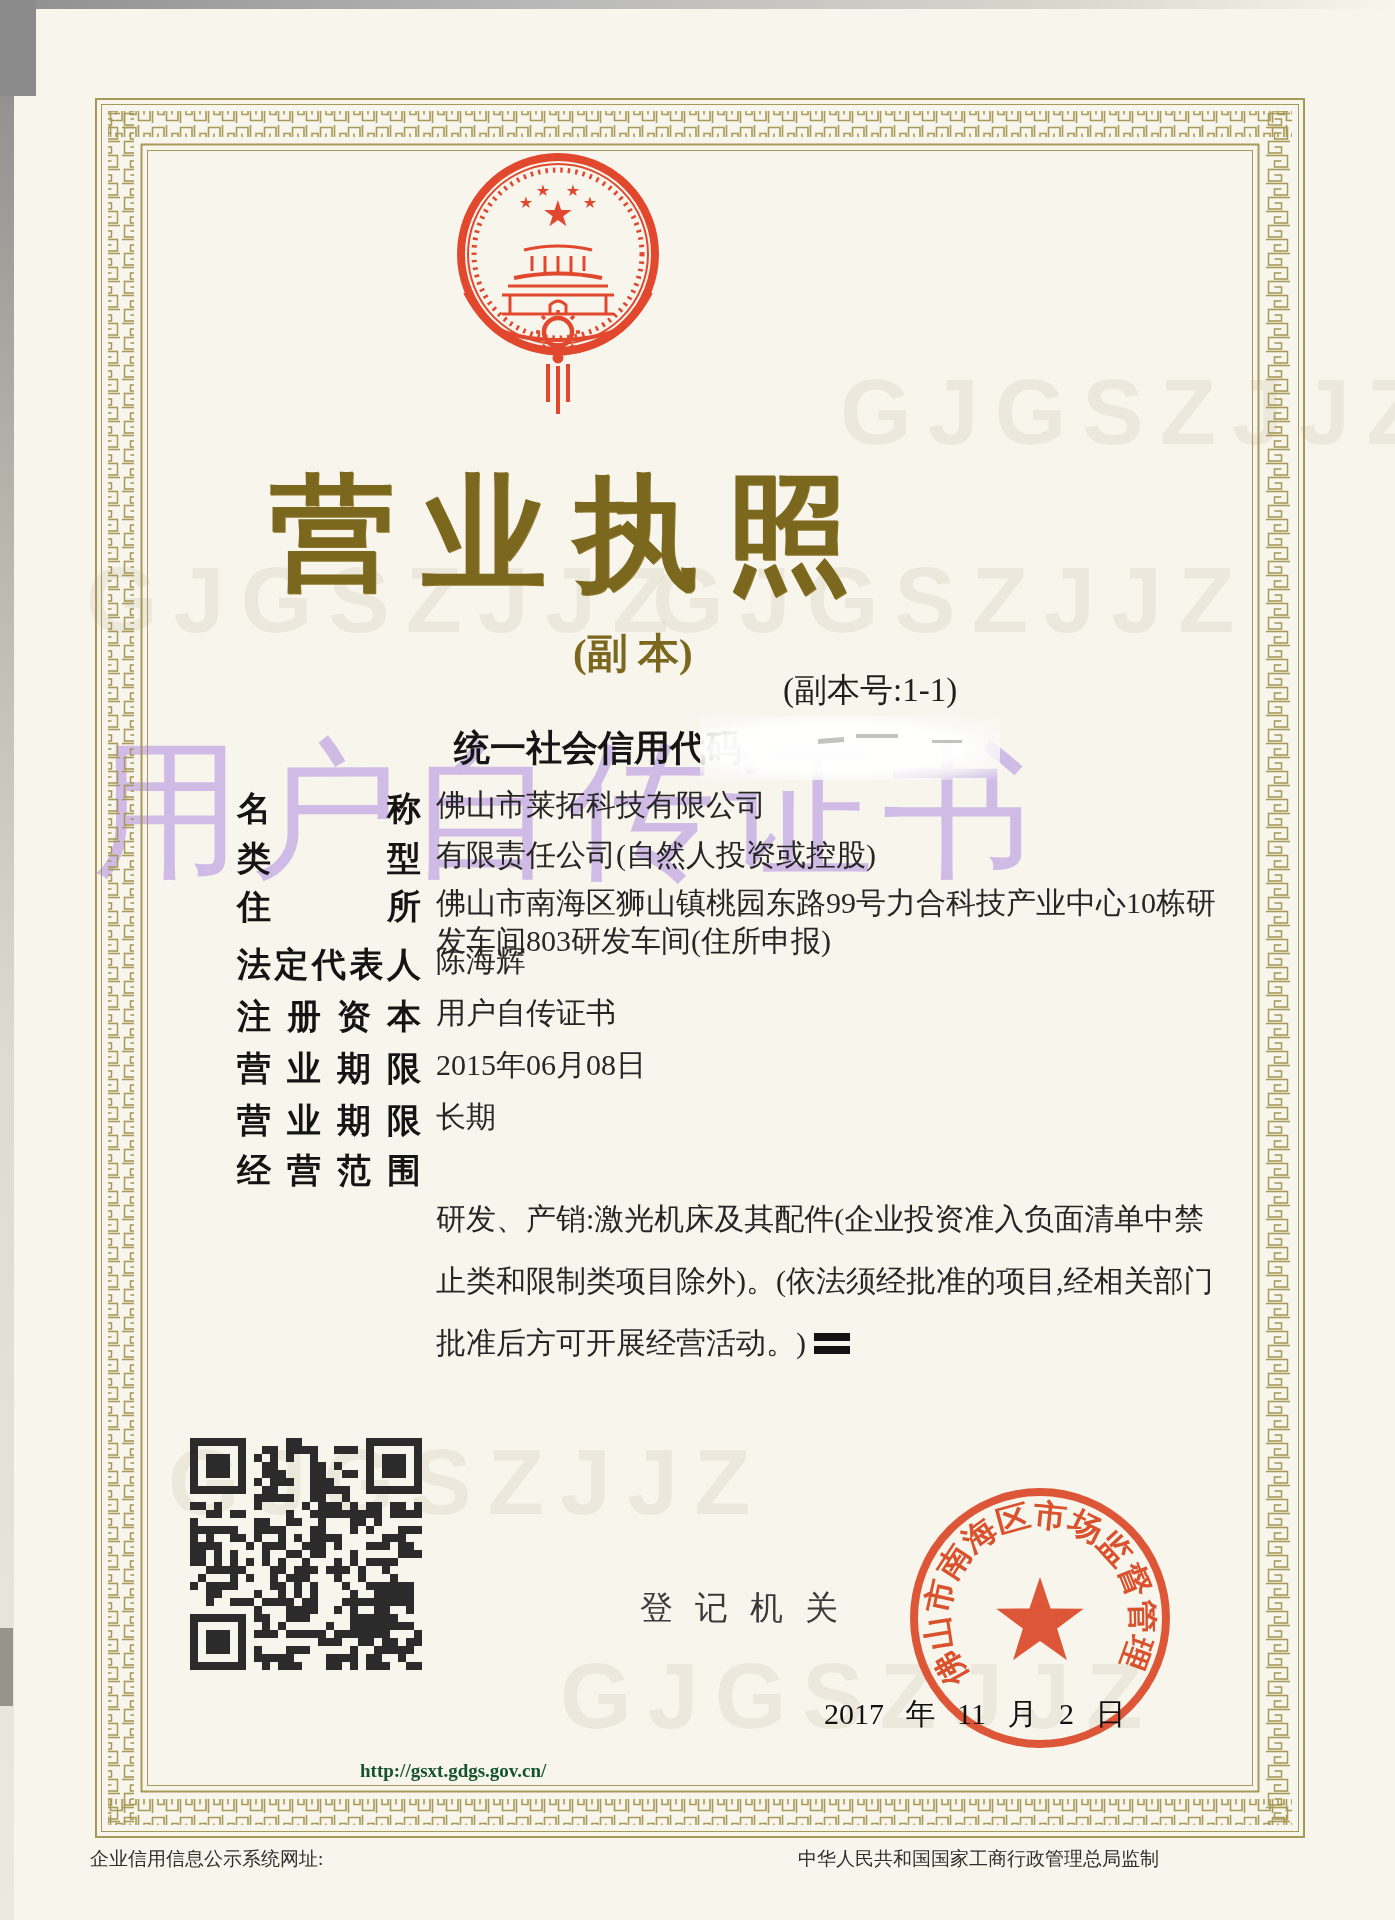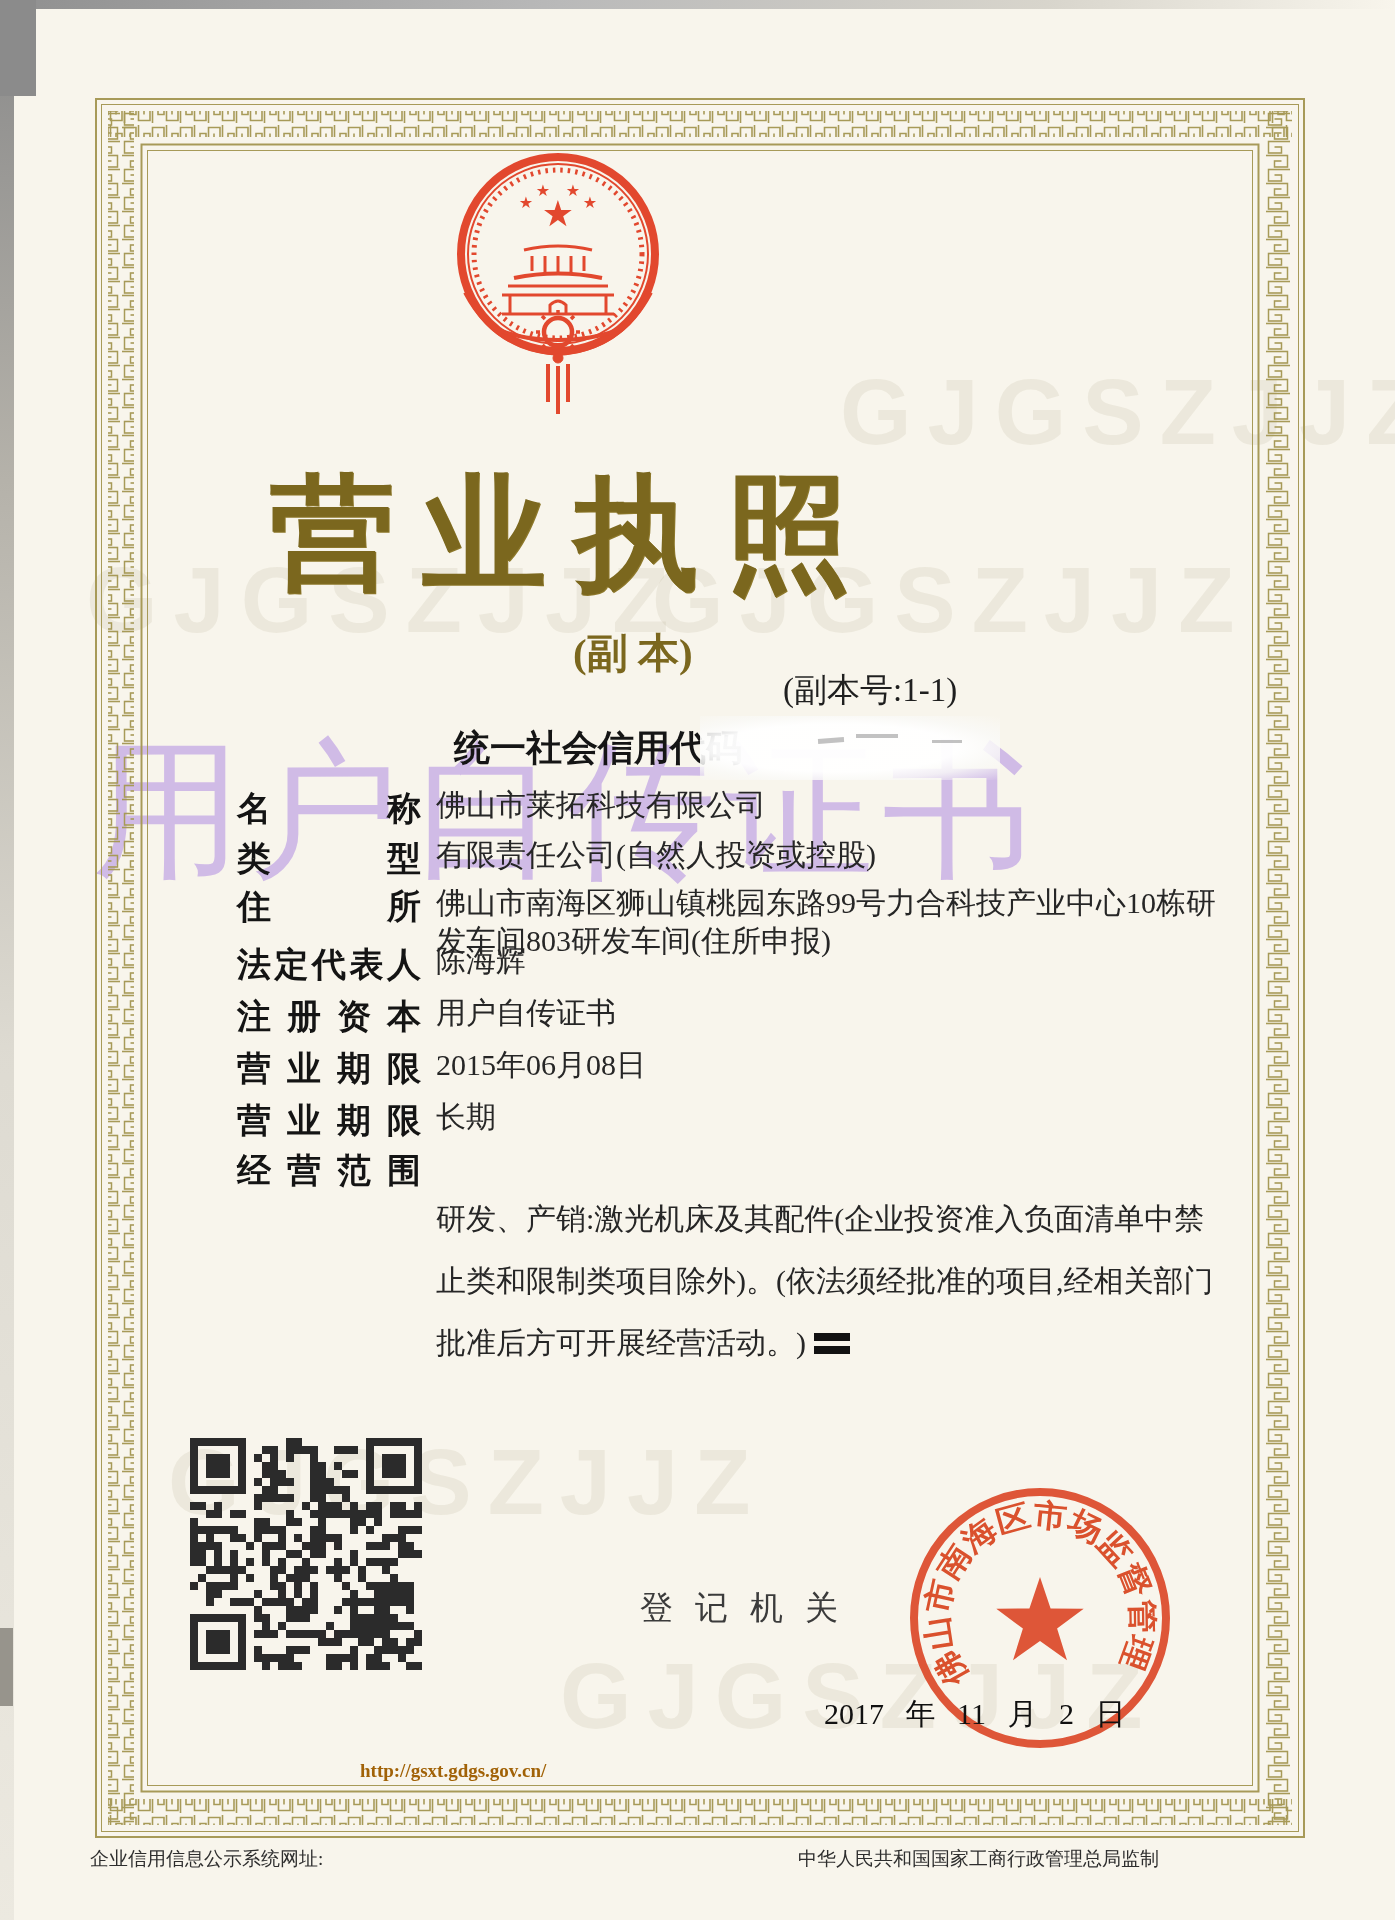--- a/index.html
+++ b/index.html
@@ -60,21 +60,21 @@
   .end-mark{display:inline-block;width:36px;height:21px;margin-left:8px;vertical-align:-1px;
             background:linear-gradient(#121212 0 8px, rgba(0,0,0,0) 8px 13px, #121212 13px 21px);}
 
   
   .qr{position:absolute;left:190px;top:1438px;width:232px;height:232px;z-index:4;}
   .authority{position:absolute;left:640px;top:1586px;z-index:4;font-size:33px;letter-spacing:22px;
              color:#3b3b3b;white-space:nowrap;}
   .seal{position:absolute;left:905px;top:1483px;z-index:5;opacity:.93;}
   .date{position:absolute;left:824px;top:1694px;z-index:6;font-size:30px;color:#101010;
         word-spacing:14px;white-space:nowrap;}
-  .url{position:absolute;left:360px;top:1760px;z-index:6;font-size:19px;font-weight:700;color:#a16207;}
+  .url{position:absolute;left:360px;top:1760px;z-index:6;font-size:19px;font-weight:700;color:#14532d;}
   .footer-left{position:absolute;left:90px;top:1846px;z-index:4;font-size:19px;color:#2e2e2e;}
   .footer-right{position:absolute;left:798px;top:1846px;z-index:4;font-size:19px;color:#2e2e2e;}
 </style>
 </head>
 <body>
 
 <div class="sheet">
 
   <div class="scan-top"></div>
   <div class="scan-left"></div>

